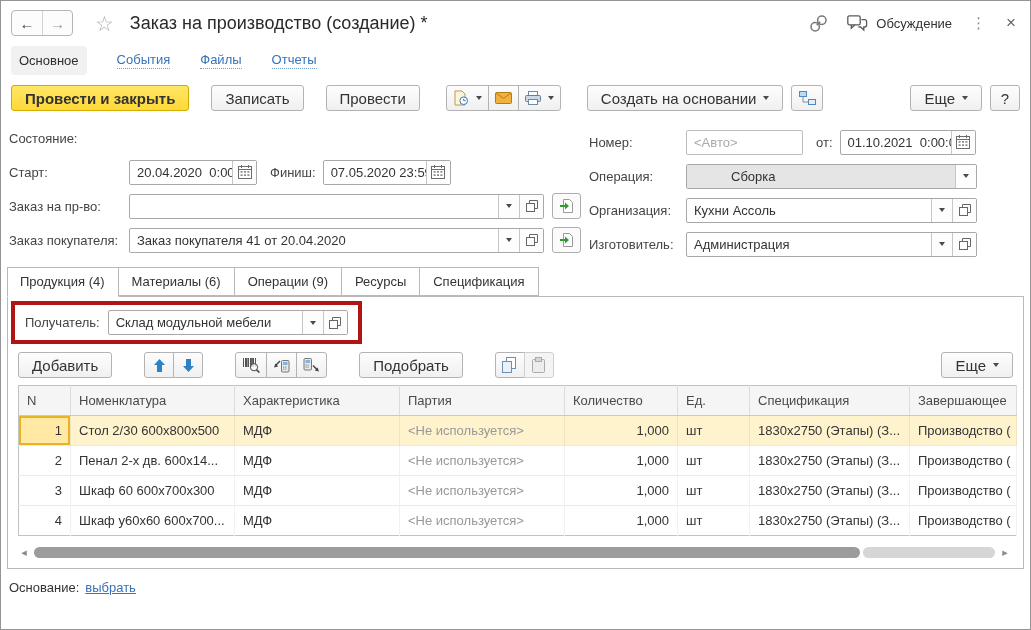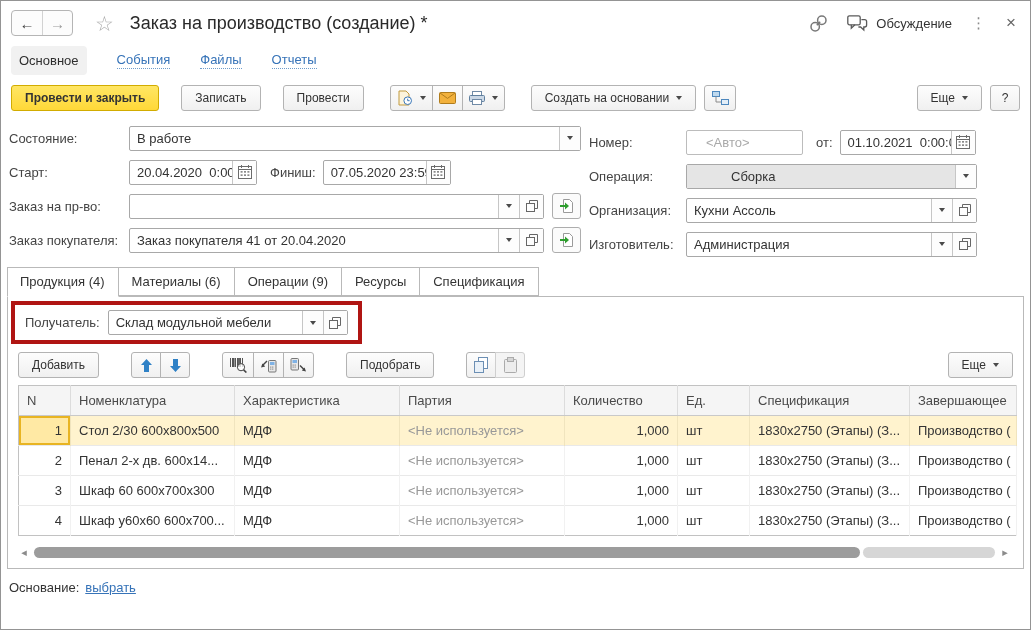--- a/index.html
+++ b/index.html
@@ -22,21 +22,21 @@
 
   
   .navtabs { display:flex; align-items:center; gap:30px; height:38px; padding-left:10px; }
   .navtab-active { background:#F1F1F1; border-radius:4px; padding:7px 8px; color:#2E2E2E; cursor:pointer; }
   .navtab { color:#3673B8; border-bottom:1px dotted #6E9CCB; padding-bottom:1px; cursor:pointer; }
 
   
   .cmdbar { display:flex; align-items:center; gap:8px; padding:6px 10px 8px; }
   .btn { display:inline-flex; align-items:center; justify-content:center; height:26px; padding:0 13px;
          border:1px solid #B3B3B3; border-radius:3px; background:linear-gradient(#FDFDFD,#F0F0F0);
-         font-size:12px; color:#333; cursor:pointer; white-space:nowrap; }
+         font-size:15px; color:#333; cursor:pointer; white-space:nowrap; }
   .btn-primary { background:linear-gradient(#FFE664,#FFD838); border-color:#D2AC00; font-weight:bold; }
   .iconbtn { padding:0 6px; min-width:30px; }
   .btngroup { display:flex; }
   .btngroup .btn { border-radius:0; margin-left:-1px; }
   .btngroup .btn:first-child { border-radius:3px 0 0 3px; margin-left:0; }
   .btngroup .btn:last-child  { border-radius:0 3px 3px 0; }
   .caret { width:0; height:0; border-left:3.5px solid transparent; border-right:3.5px solid transparent; border-top:4px solid #4A4A4A; margin-left:7px; }
   .spacer { flex:1; }
   .btn-disabled { background:#F4F4F4; border-color:#CFCFCF; cursor:default; }
   .gap12 { width:6px; } .gap16 { width:10px; }
@@ -51,21 +51,21 @@
   .inlabel { color:#444; margin:0 7px 0 13px; }
   .fld { display:flex; align-items:stretch; height:25px; border:1px solid #A8A8A8; border-radius:2px; background:#fff; }
   .fld .val { flex:1; display:flex; align-items:center; padding:0 7px; white-space:pre; overflow:hidden; }
   .seg { width:21px; flex:none; display:flex; align-items:center; justify-content:center; border-left:1px solid #C6C6C6; background:#FDFDFD; cursor:pointer; }
   .seg .caret { margin:0; }
   .seg-cal { width:24px; }
   .seg-open { width:24px; }
   .fld-yellow .val { background:#e5e5e5;padding-left:44px; }
   input.txt { border:none; outline:none; width:100%; height:100%; padding:0 7px; font:inherit; color:#333; background:transparent; }
   input.txt::placeholder { color:#A9A9A9; }
-  .fld-number { width:117px; border-color:#BCBCBC;padding-left:12px; }
+  .fld-number { width:117px; border-color:#BCBCBC; }
   .grnbtn { width:29px; height:26px; margin-left:8px; border:1px solid #ADADAD; border-radius:3px; background:#FBFBFB;
             display:flex; align-items:center; justify-content:center; flex:none; cursor:pointer; }
   .w104{width:128px;flex:none;} .w135{width:136px;flex:none;} .wfill{flex:1;}
 
   
   .dtabs { display:flex; margin:0 0 0 6px; position:relative; z-index:2; }
   .dtab { border:1px solid #B9B9B9; background:#fff; padding:6px 13px; margin-left:-1px; cursor:pointer; color:#333; }
   .dtab:first-child { margin-left:0;padding-left:12px; }
   .dtab-active { position:relative; z-index:3; border-bottom:1px solid #fff; margin-bottom:-1px; }
   .panel { margin:0 6px; border:1px solid #B9B9B9; background:#fff; padding:8px 8px 6px; }
@@ -197,26 +197,20 @@
       <span>Еще</span>
       <span class="caret"></span>
     </div>
     <div class="btn iconbtn">?</div>
   </div>
 
   <div class="formarea">
     <div class="fcol-left">
       <div class="frow">
         <div class="flabel">Состояние:</div>
-        <div class="fld wfill">
-          <div class="val">В работе</div>
-          <div class="seg">
-              <span class="caret"></span>
-            </div>
-        </div>
       </div>
       <div class="frow">
         <div class="flabel">Старт:</div>
         <div class="fld w104">
           <div class="val">20.04.2020  0:00</div>
           <div class="seg seg-cal">
             <svg width="14" height="14" viewBox="0 0 14 14">
               <rect x="0.5" y="1.5" width="13" height="12" fill="#fff" stroke="#6B6B6B"></rect>
               <path d="M0.5 4.5h13" stroke="#6B6B6B"></path>
                 <path d="M3.5 0v3M10.5 0v3" stroke="#6B6B6B"></path>

